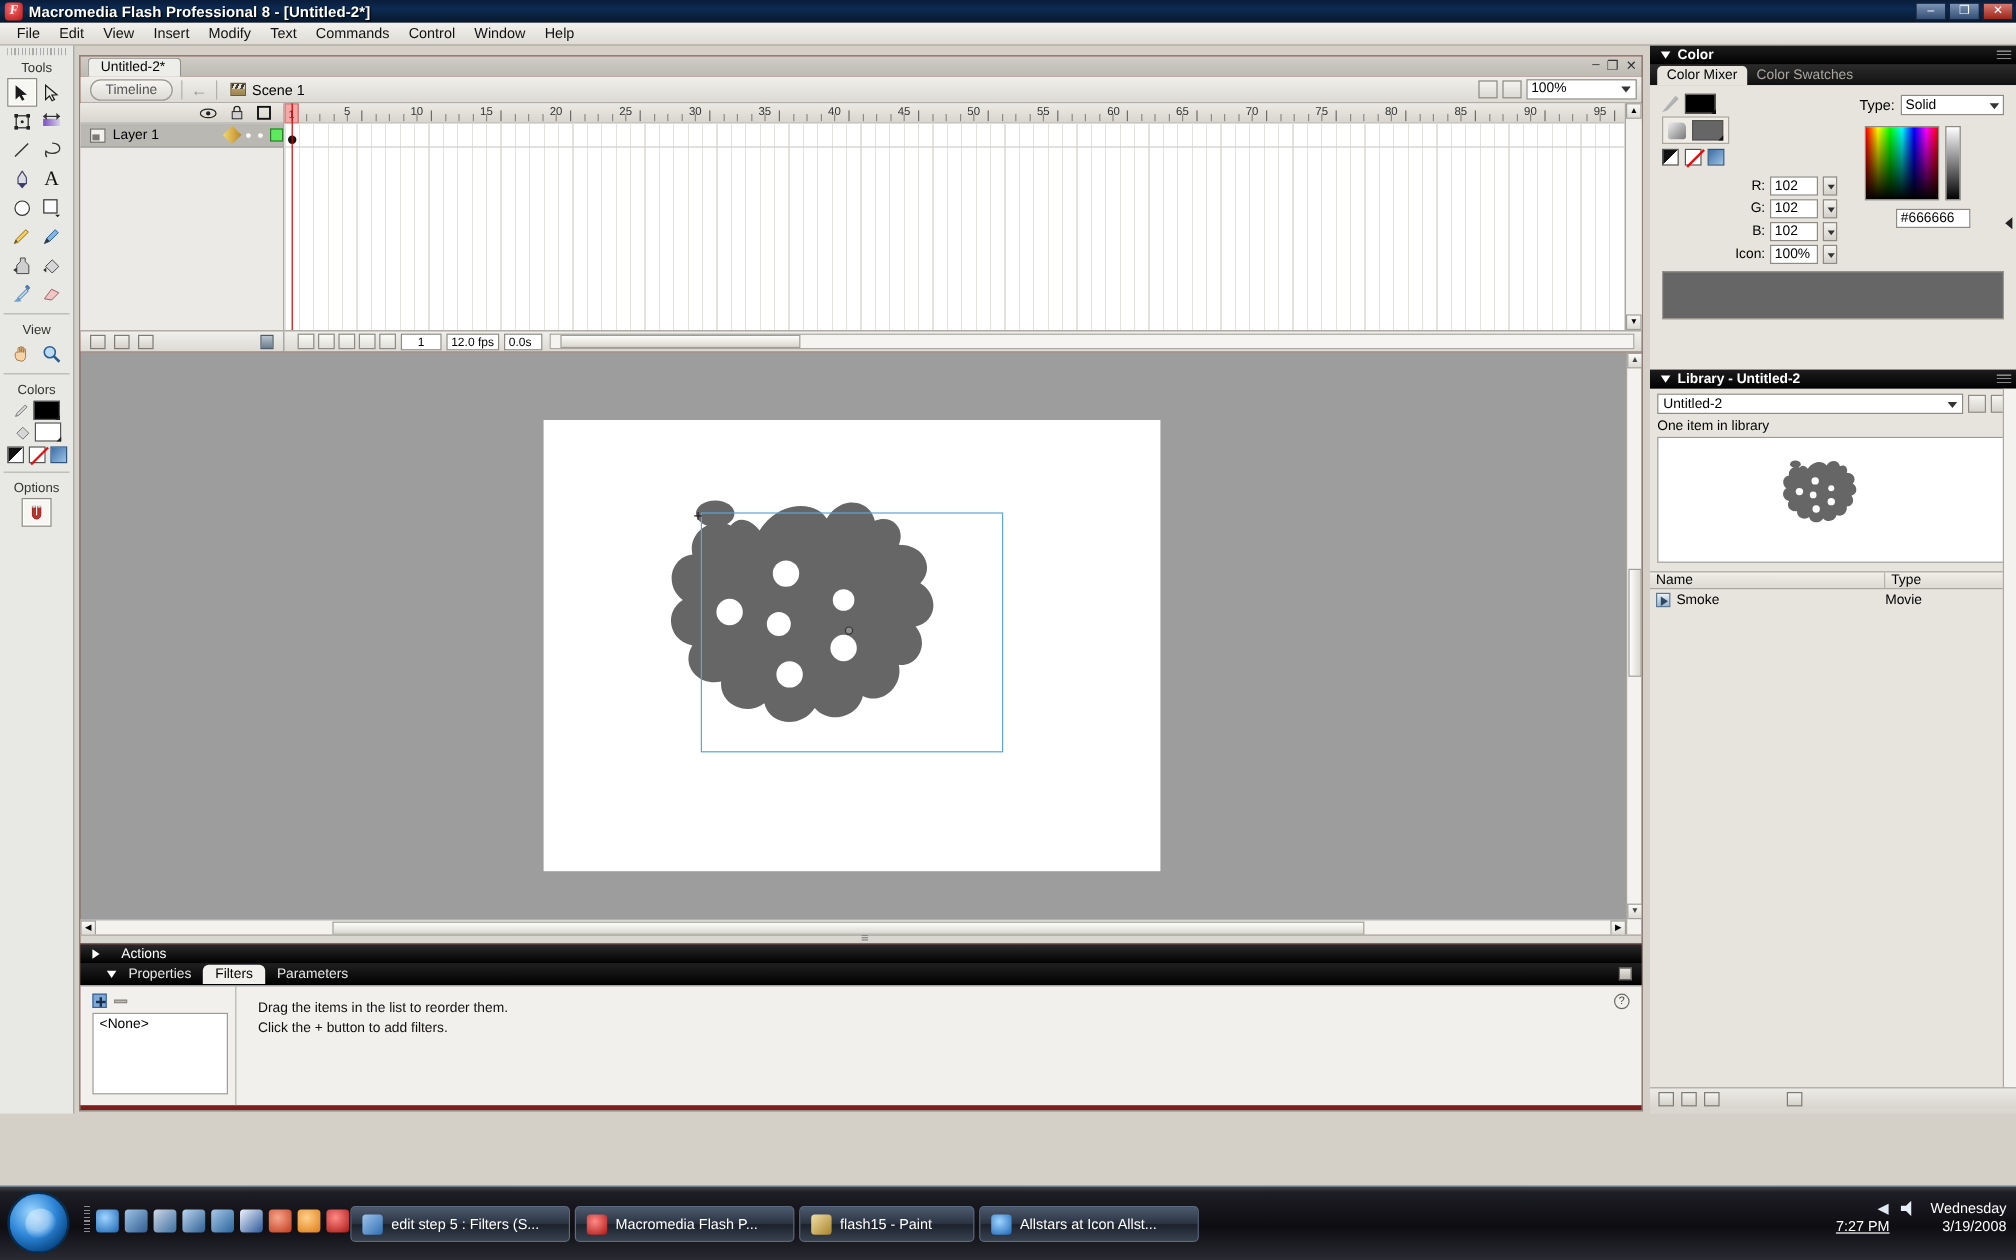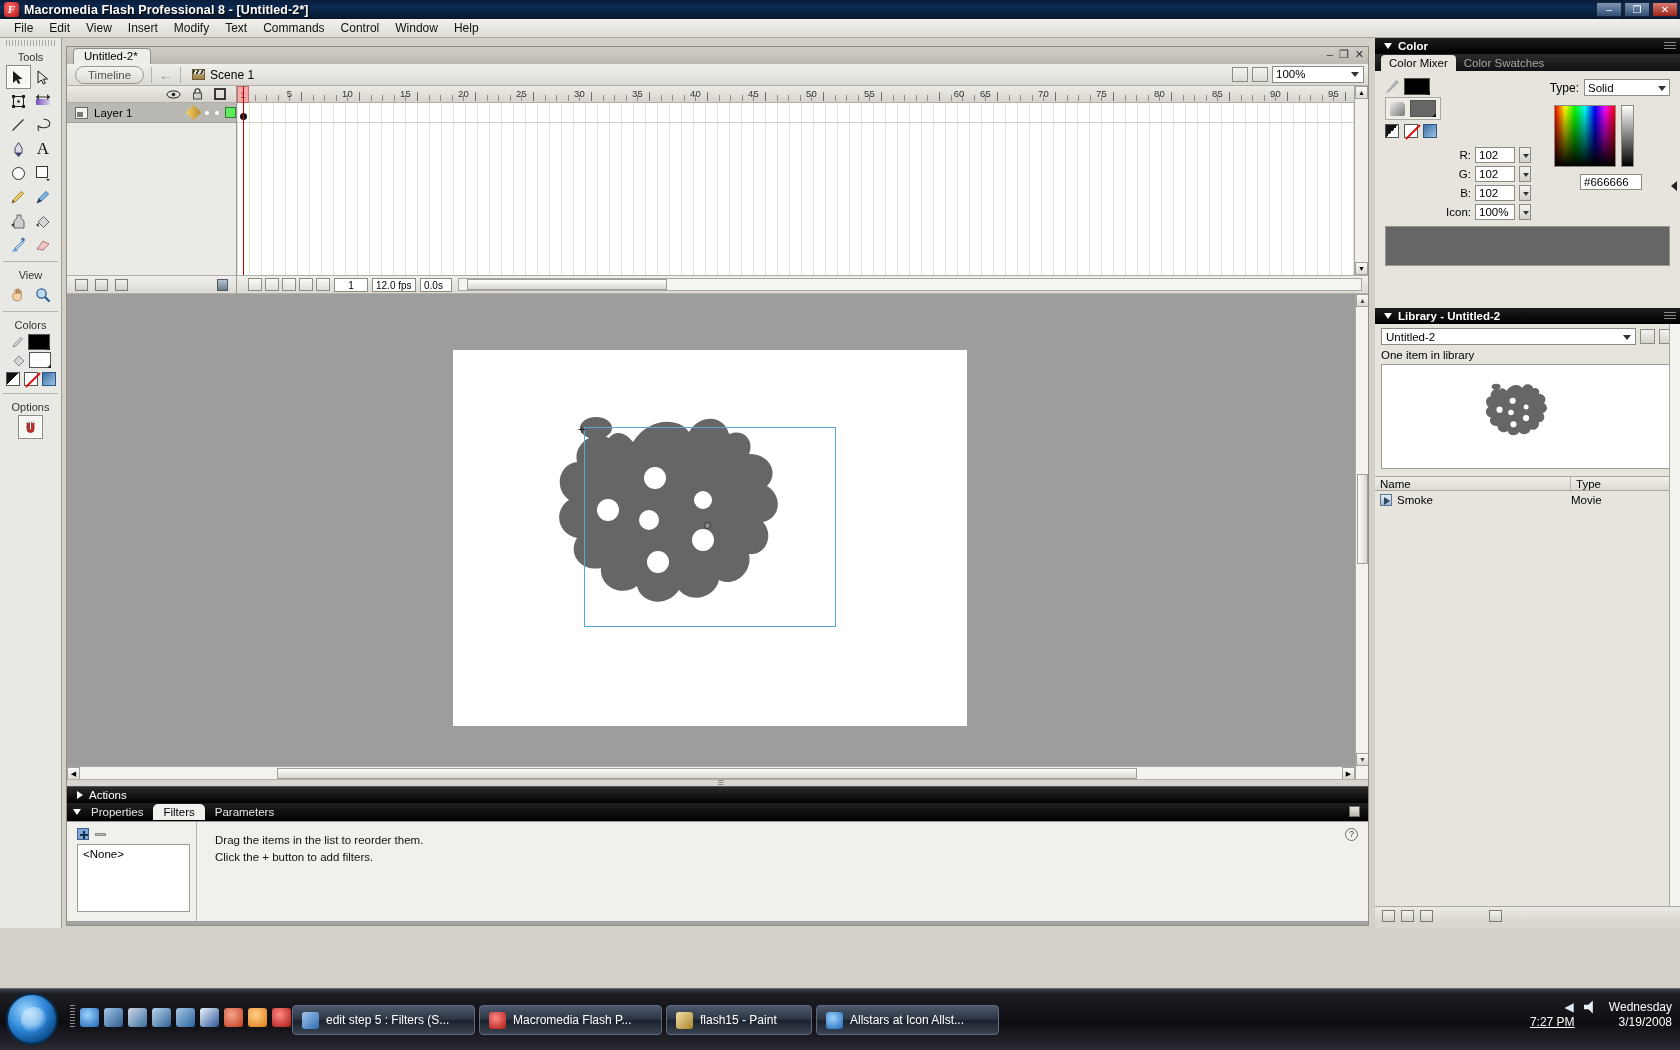--- a/index.html
+++ b/index.html
@@ -42,21 +42,21 @@
   .tp-div { height:1px; background:#b5b5ae; margin:4px 3px; }
   .swatchrow { display:flex; align-items:center; justify-content:center; gap:3px; padding:1px 0; }
   .swbox { width:22px; height:16px; border:1px solid #555; position:relative; background:#000; }
   .swbox.white { background:#fff; }
   .swarrow { position:absolute; right:-1px; bottom:-1px; width:0;height:0;
     border-left:4px solid transparent; border-top:4px solid transparent; border-right:4px solid #222;}
   .minirow { display:flex; justify-content:center; gap:4px; padding:3px 0;}
 
   
   .docwin { position:absolute; left:66px; top:46px; width:1303px; height:880px;
-    background:#a3a3a3; border:1px solid #8f8f88; }
+    background:#7f1d1d; border:1px solid #8f8f88; }
   .doctab-bar { height:17px; background:linear-gradient(to bottom,#cfcdc6,#bcbab3);
     position:relative; }
   .doctab { position:absolute; left:6px; top:1px; height:16px; padding:1px 12px 0 10px;
     background:#ededea; border:1px solid #8f8f88; border-bottom:none;
     border-radius:4px 4px 0 0; font-size:11.5px; }
   .doc-winbtns { position:absolute; right:4px; top:1px; display:flex; gap:6px;
     font-size:11px; color:#333; }
   .doc-winbtns span { cursor:default; }
 
   .tl-header { height:22px; background:linear-gradient(to bottom,#f0efec,#dcdad3);
@@ -153,30 +153,30 @@
     background:#f3f2ef; border-top:1px solid #a9a7a0;}
   .hsthumb { position:absolute; left:210px; top:1px; width:860px; height:11px;
     background:linear-gradient(to bottom,#fdfdfb,#d9d7cf); border:1px solid #a0a09a;}
 
   .splitter { height:7px; background:#d8d6cf; border-top:1px solid #b5b3ac;
     position:relative;}
   .splitter:after{content:"\2261"; position:absolute; left:50%; top:-4px; font-size:11px; color:#777;}
 
   
   .actionsbar { height:17px; background:linear-gradient(to bottom,#2a2a2a,#000);
-    color:#fff; display:flex; align-items:center; gap:6px; padding-left:10px;
+    color:#fff; display:flex; align-items:center; gap:18px; padding-left:10px;
     font-size:11.5px; border-top:1px solid #555;}
   .tri-r { width:0;height:0;border-top:4px solid transparent;border-bottom:4px solid transparent;
     border-left:6px solid #fff;}
   .tri-d { width:0;height:0;border-left:4px solid transparent;border-right:4px solid transparent;
     border-top:6px solid #fff;}
 
   
   .proptabbar { height:18px; background:linear-gradient(to bottom,#202020,#000);
-    display:flex; align-items:center; gap:0; padding-left:6px; position:relative;}
+    display:flex; align-items:center; gap:0; padding-left:22px; position:relative;}
   .ptab { color:#e8e8e8; font-size:11.5px; padding:2px 10px; }
   .ptab.active { background:#f1f0ed; color:#000; border-radius:5px 5px 0 0; }
   .panel-ico { position:absolute; right:8px; top:3px; width:11px;height:11px;
     background:linear-gradient(to bottom,#e9e7e0,#b8b6ae); border:1px solid #6c6a64;}
 
   .filterbody { height:100px; background:#f1f0ed; display:flex; position:relative;
     border-top:1px solid #999;}
   .fb-left { width:130px; border-right:1px solid #b5b3ac; padding-top:4px;}
   .fb-toolrow { display:flex; gap:6px; padding:2px 6px 4px 10px; align-items:center;}
   .plusic { width:12px;height:12px; background:#7fa8d9; border:1px solid #3c6390;
@@ -658,21 +658,21 @@
               <div class="rnum" style="left: 110.4px;">10</div>
               <div class="rnum" style="left: 168.4px;">15</div>
               <div class="rnum" style="left: 226.4px;">20</div>
               <div class="rnum" style="left: 284.4px;">25</div>
               <div class="rnum" style="left: 342.4px;">30</div>
               <div class="rnum" style="left: 400.4px;">35</div>
               <div class="rnum" style="left: 458.4px;">40</div>
               <div class="rnum" style="left: 516.4px;">45</div>
               <div class="rnum" style="left: 574.4px;">50</div>
               <div class="rnum" style="left: 632.4px;">55</div>
-              <div class="rnum" style="left: 722px;">60</div>
+              <div class="rnum" style="left: 691px;">60</div>
               <div class="rnum" style="left: 748.4px;">65</div>
               <div class="rnum" style="left: 806.4px;">70</div>
               <div class="rnum" style="left: 864.4px;">75</div>
               <div class="rnum" style="left: 922.4px;">80</div>
               <div class="rnum" style="left: 980.4px;">85</div>
               <div class="rnum" style="left: 1038.4px;">90</div>
               <div class="rnum" style="left: 1096.4px;">95</div>
             </div>
         </div>
         <div class="framegrid">

